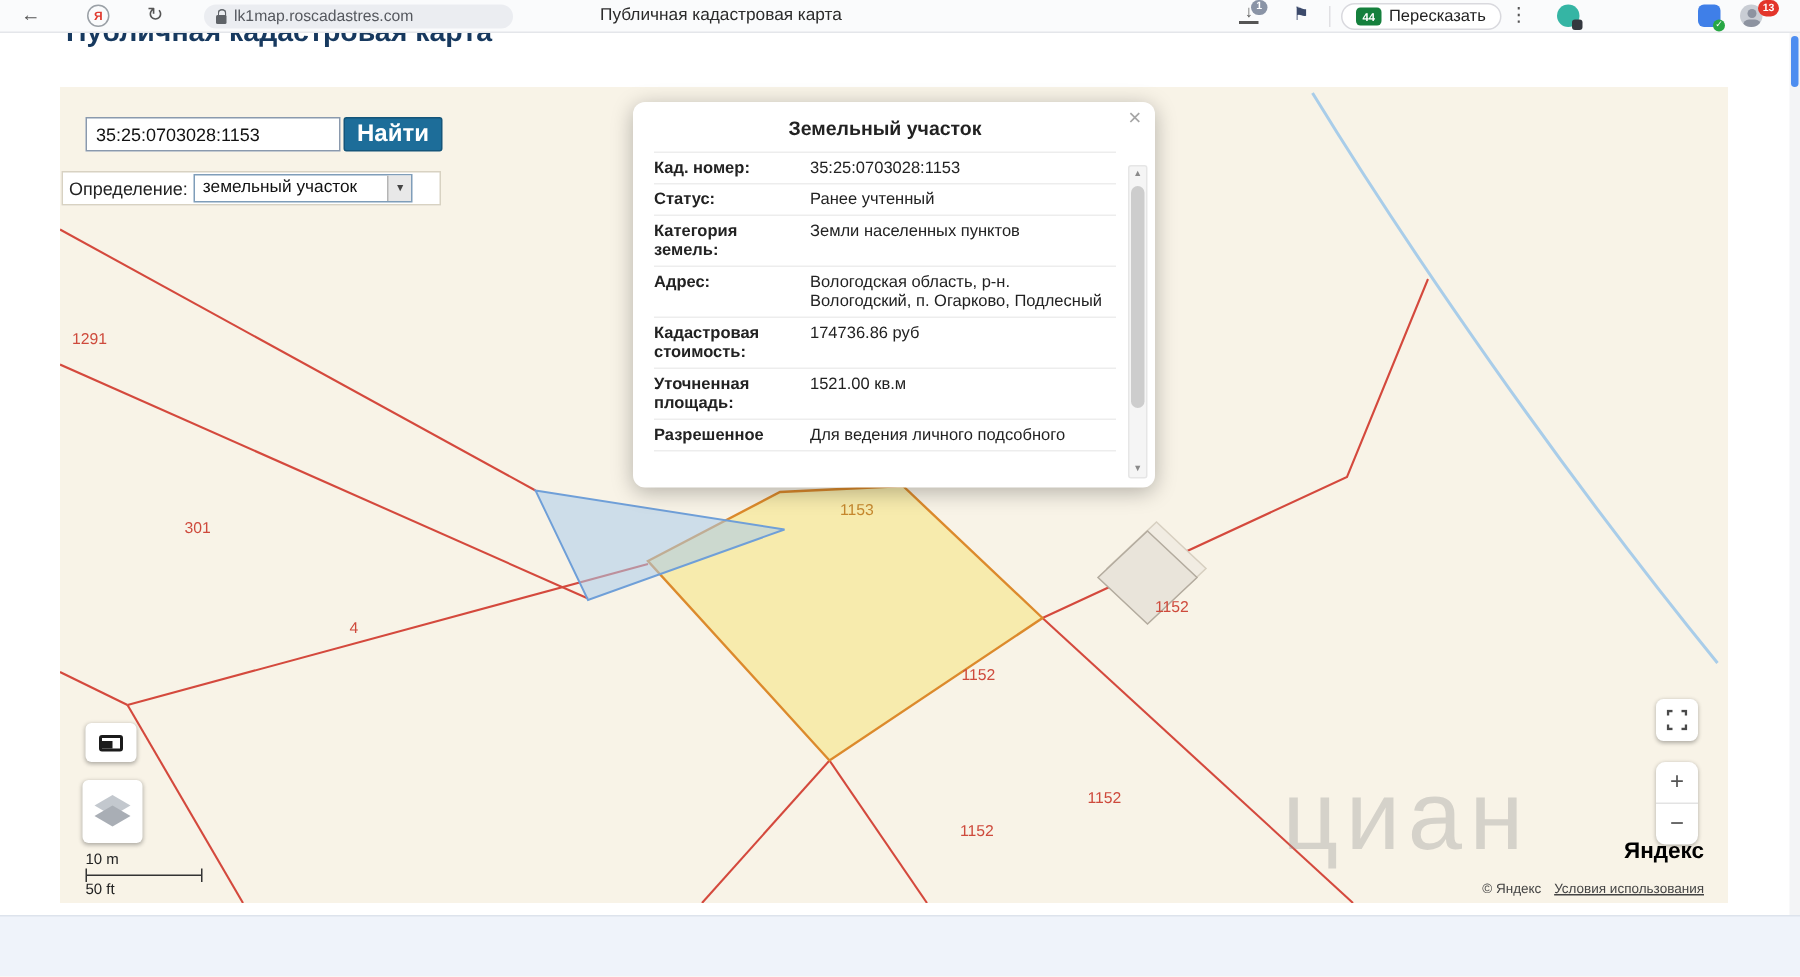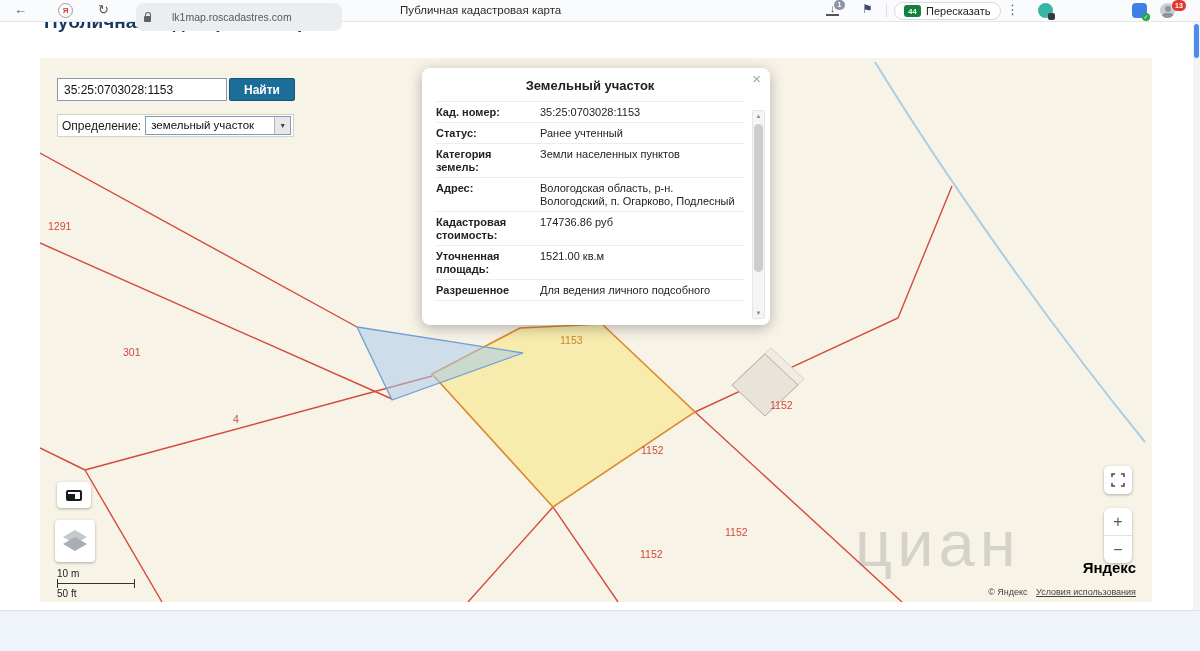--- a/index.html
+++ b/index.html
@@ -11,22 +11,22 @@
   .page-heading{position:absolute;left:44px;top:10px;font-size:19px;line-height:23px;
     font-weight:bold;color:#17395f;z-index:5;white-space:nowrap}
 
   
   .chrome{position:absolute;left:0;top:0;width:1200px;height:22px;background:#fafbfc;
     border-bottom:1px solid #e4e6ea;z-index:40}
   .chrome .glyph{position:absolute;top:2px;font-size:13px;color:#555;cursor:default}
   .ya-circle{position:absolute;left:58px;top:3px;width:15px;height:15px;border:1.3px solid #9aa0a6;
     border-radius:50%;display:flex;align-items:center;justify-content:center;font-size:8px;
     font-weight:bold;color:#e03a2f}
-  .addressbar{position:absolute;left:136px;top:3px;width:206px;height:28px;background:#ebedf1;
-    border-radius:8px;display:flex;align-items:center;padding:0 8px;gap:21px}
+  .addressbar{position:absolute;left:136px;top:3px;width:206px;height:16px;background:#ebedf1;
+    border-radius:8px;display:flex;align-items:center;padding:0 8px;gap:5px}
   .lock{width:7px;height:6px;background:#5f6368;border-radius:1px;position:relative;margin-top:3px}
   .lock:before{content:"";position:absolute;top:-4px;left:0.5px;width:4px;height:4px;
     border:1.4px solid #5f6368;border-bottom:none;border-radius:3px 3px 0 0}
   .url{font-size:10.5px;color:#55585e;white-space:nowrap}
   .tabtitle{position:absolute;left:400px;top:4px;font-size:11.5px;color:#2b2b2b;white-space:nowrap}
   .dl-icon{position:absolute;left:826px;top:3px;width:13px;height:13px;font-size:11px;color:#555;
     text-align:center;line-height:11px;border-bottom:2px solid #555}
   .badge{position:absolute;border-radius:6px;color:#fff;font-size:7px;line-height:10px;
     text-align:center;font-weight:bold}
   .dl-badge{left:834px;top:0;width:11px;height:10px;background:#8a94a6}
@@ -67,23 +67,23 @@
   .bld{fill:#e9e4da;stroke:#b3ab9e;stroke-width:1}
   .bld-echo{fill:#f1ece2;stroke:#d7cfc0;stroke-width:1}
   .map-label{position:absolute;font-size:10.5px;color:#ce4a3c;z-index:3;white-space:nowrap}
   .map-label.orange{color:#c6882e}
 
   
   .searchrow{position:absolute;left:17px;top:20px;display:flex;z-index:6}
   .searchrow input{width:170px;height:23px;border:1px solid #8a99ad;font-size:12px;
     padding:0 6px;font-family:"Liberation Sans",sans-serif;background:#fff;color:#111}
   .findbtn{width:66px;height:23px;margin-left:2px;background:#1d6d99;color:#fff;border:1px solid #14557a;
-    font-size:12px;font-weight:600;border-radius:2px;display:flex;align-items:center;justify-content:center;cursor:pointer}
-  .filterrow{position:absolute;left:17px;top:56px;display:flex;align-items:center;z-index:6;
-    background:#fff;padding:1px 2px 1px 4px;border:1px solid #d8d2c2}
+    font-size:16px;font-weight:600;border-radius:2px;display:flex;align-items:center;justify-content:center;cursor:pointer}
+  .filterrow{position:absolute;left:1px;top:56px;display:flex;align-items:center;z-index:6;
+    background:#fff;padding:1px 18px 1px 4px;border:1px solid #d8d2c2}
   .filterlabel{font-size:12px;color:#222;margin-right:4px;white-space:nowrap}
   .fselect{position:relative;width:146px;height:19px;background:#fff;border:1px solid #7f9db9;
     font-size:11.5px;color:#111;line-height:17px;padding:0 18px 0 5px;white-space:nowrap;cursor:pointer}
   .fselect .arr{position:absolute;right:0;top:0;width:16px;height:17px;background:#e8e8e8;
     border-left:1px solid #b5b5b5;font-size:7px;color:#444;text-align:center;line-height:17px}
 
   
   .mapbtn{position:absolute;background:#fff;border-radius:4px;box-shadow:0 1px 3px rgba(0,0,0,.3);
     display:flex;align-items:center;justify-content:center;cursor:pointer;z-index:6}
   .btn-minimap{left:17px;top:424px;width:34px;height:26px}

